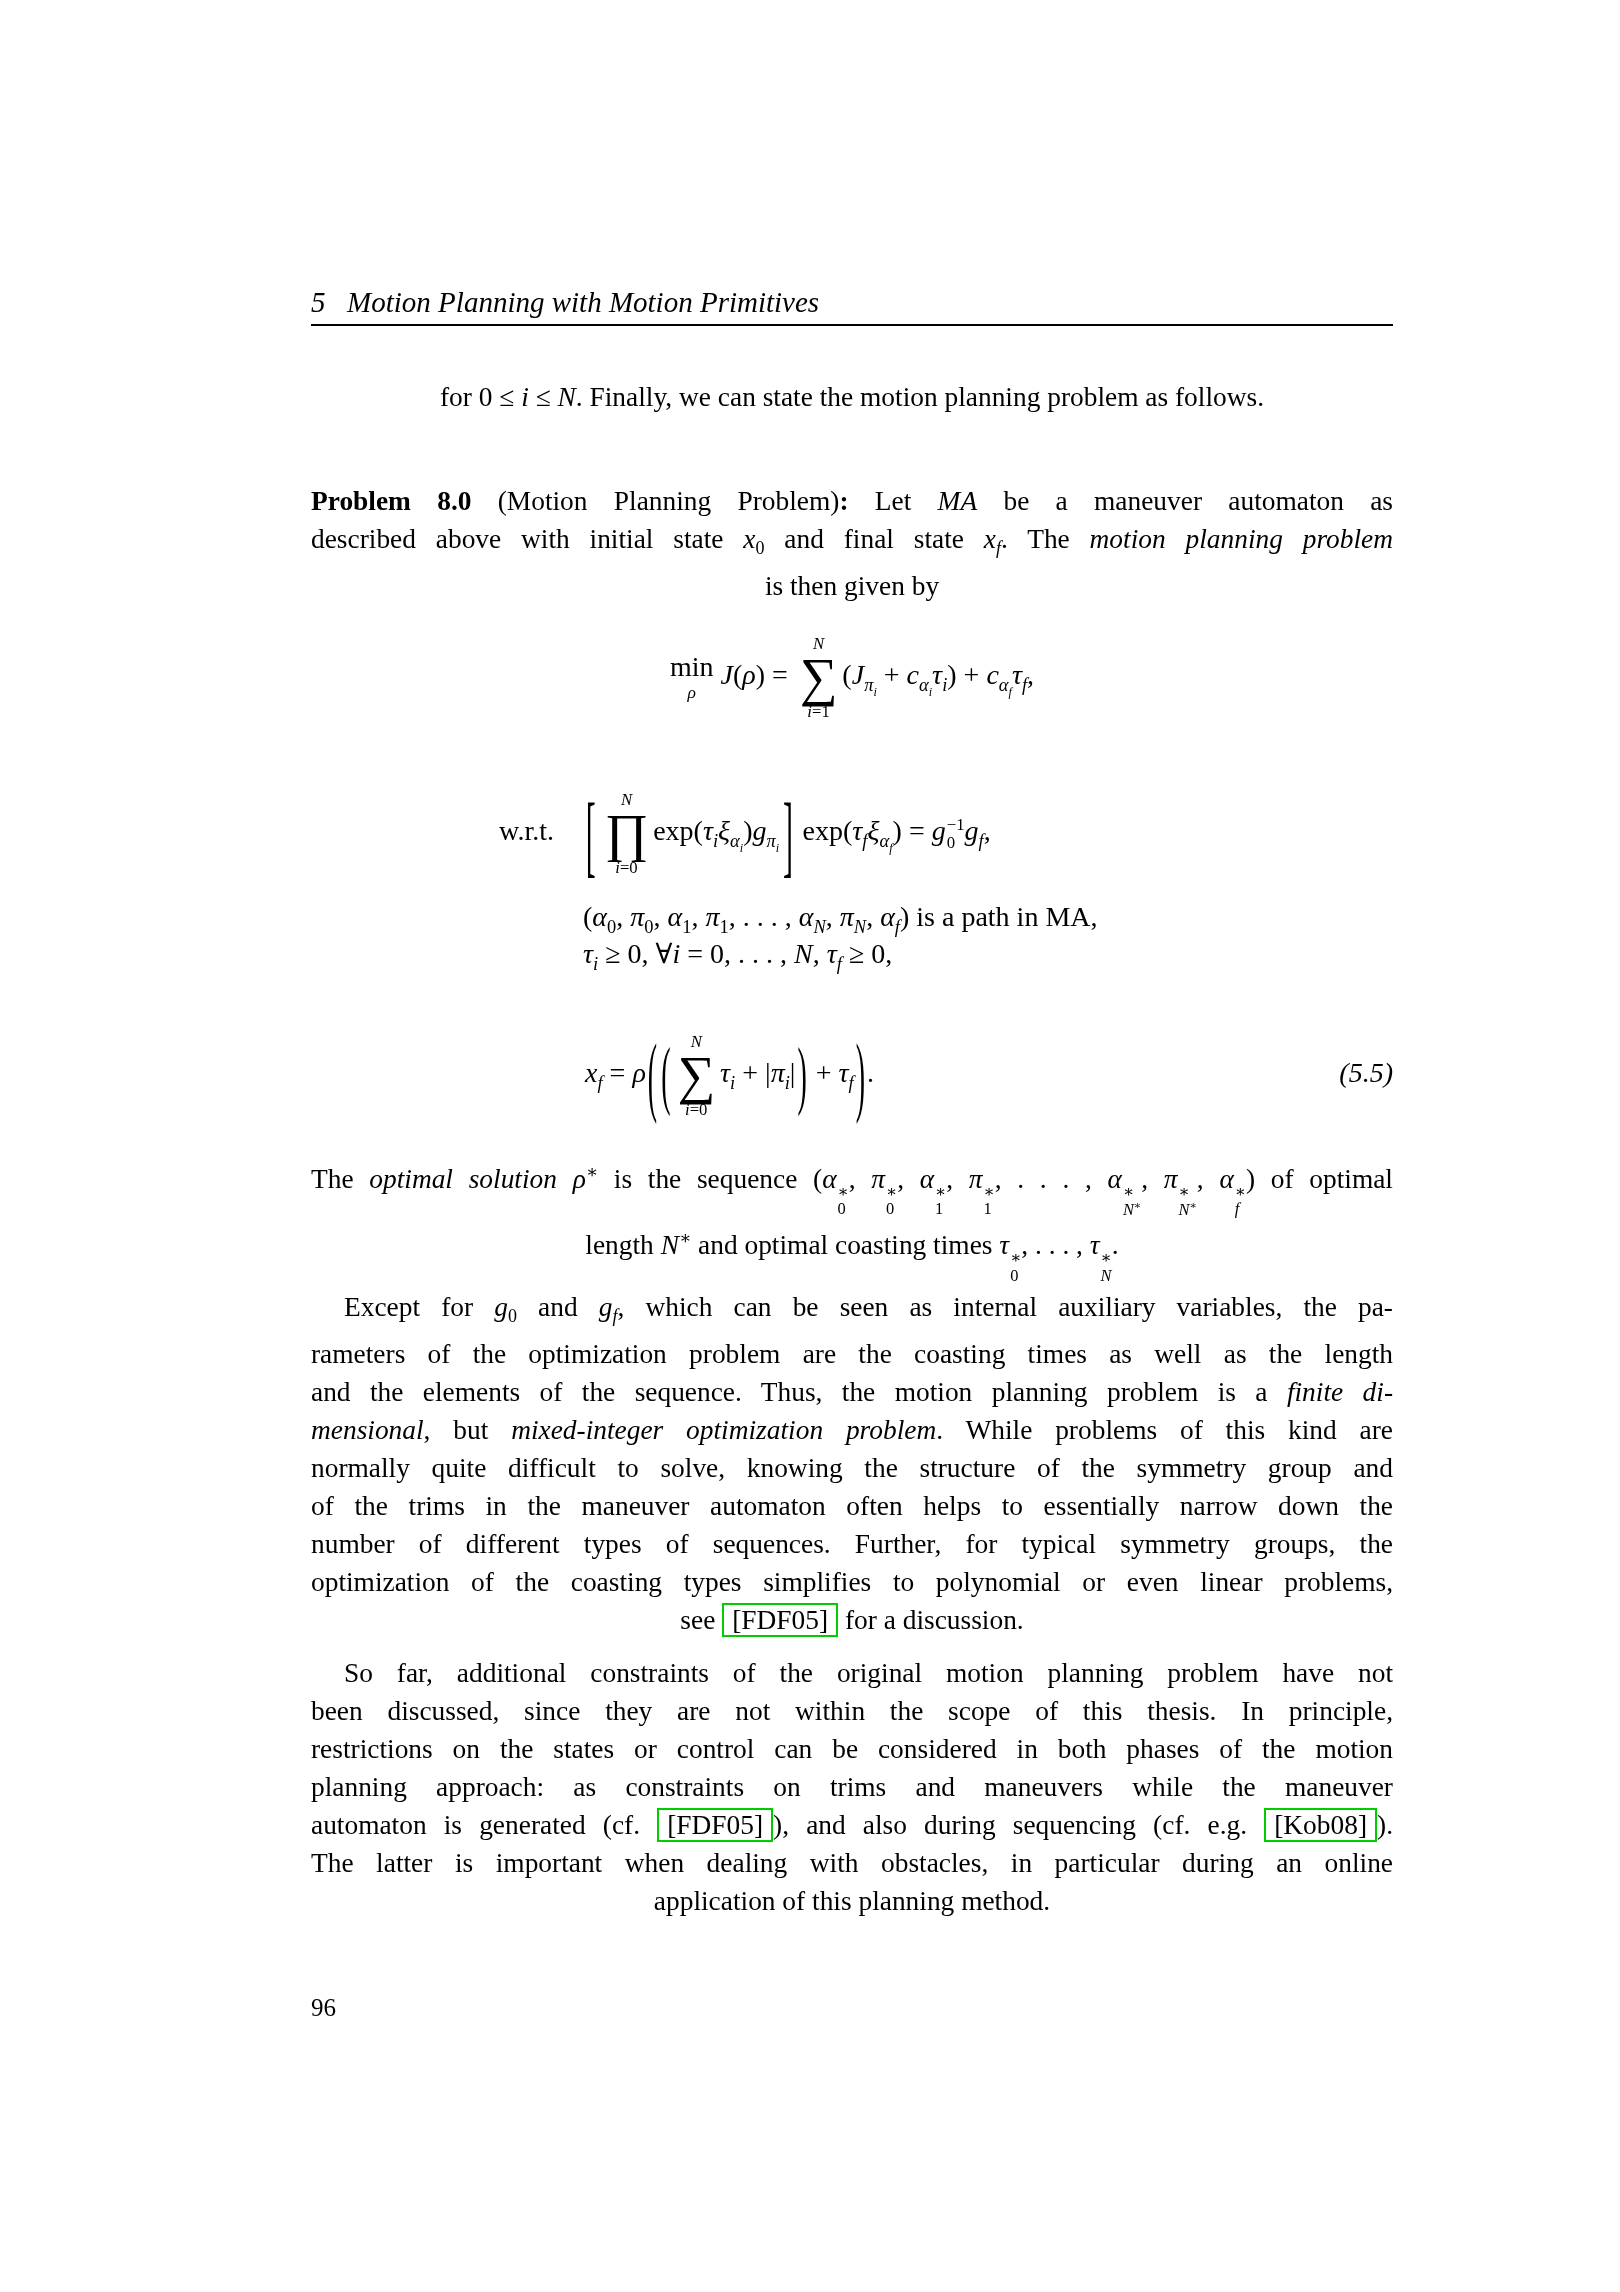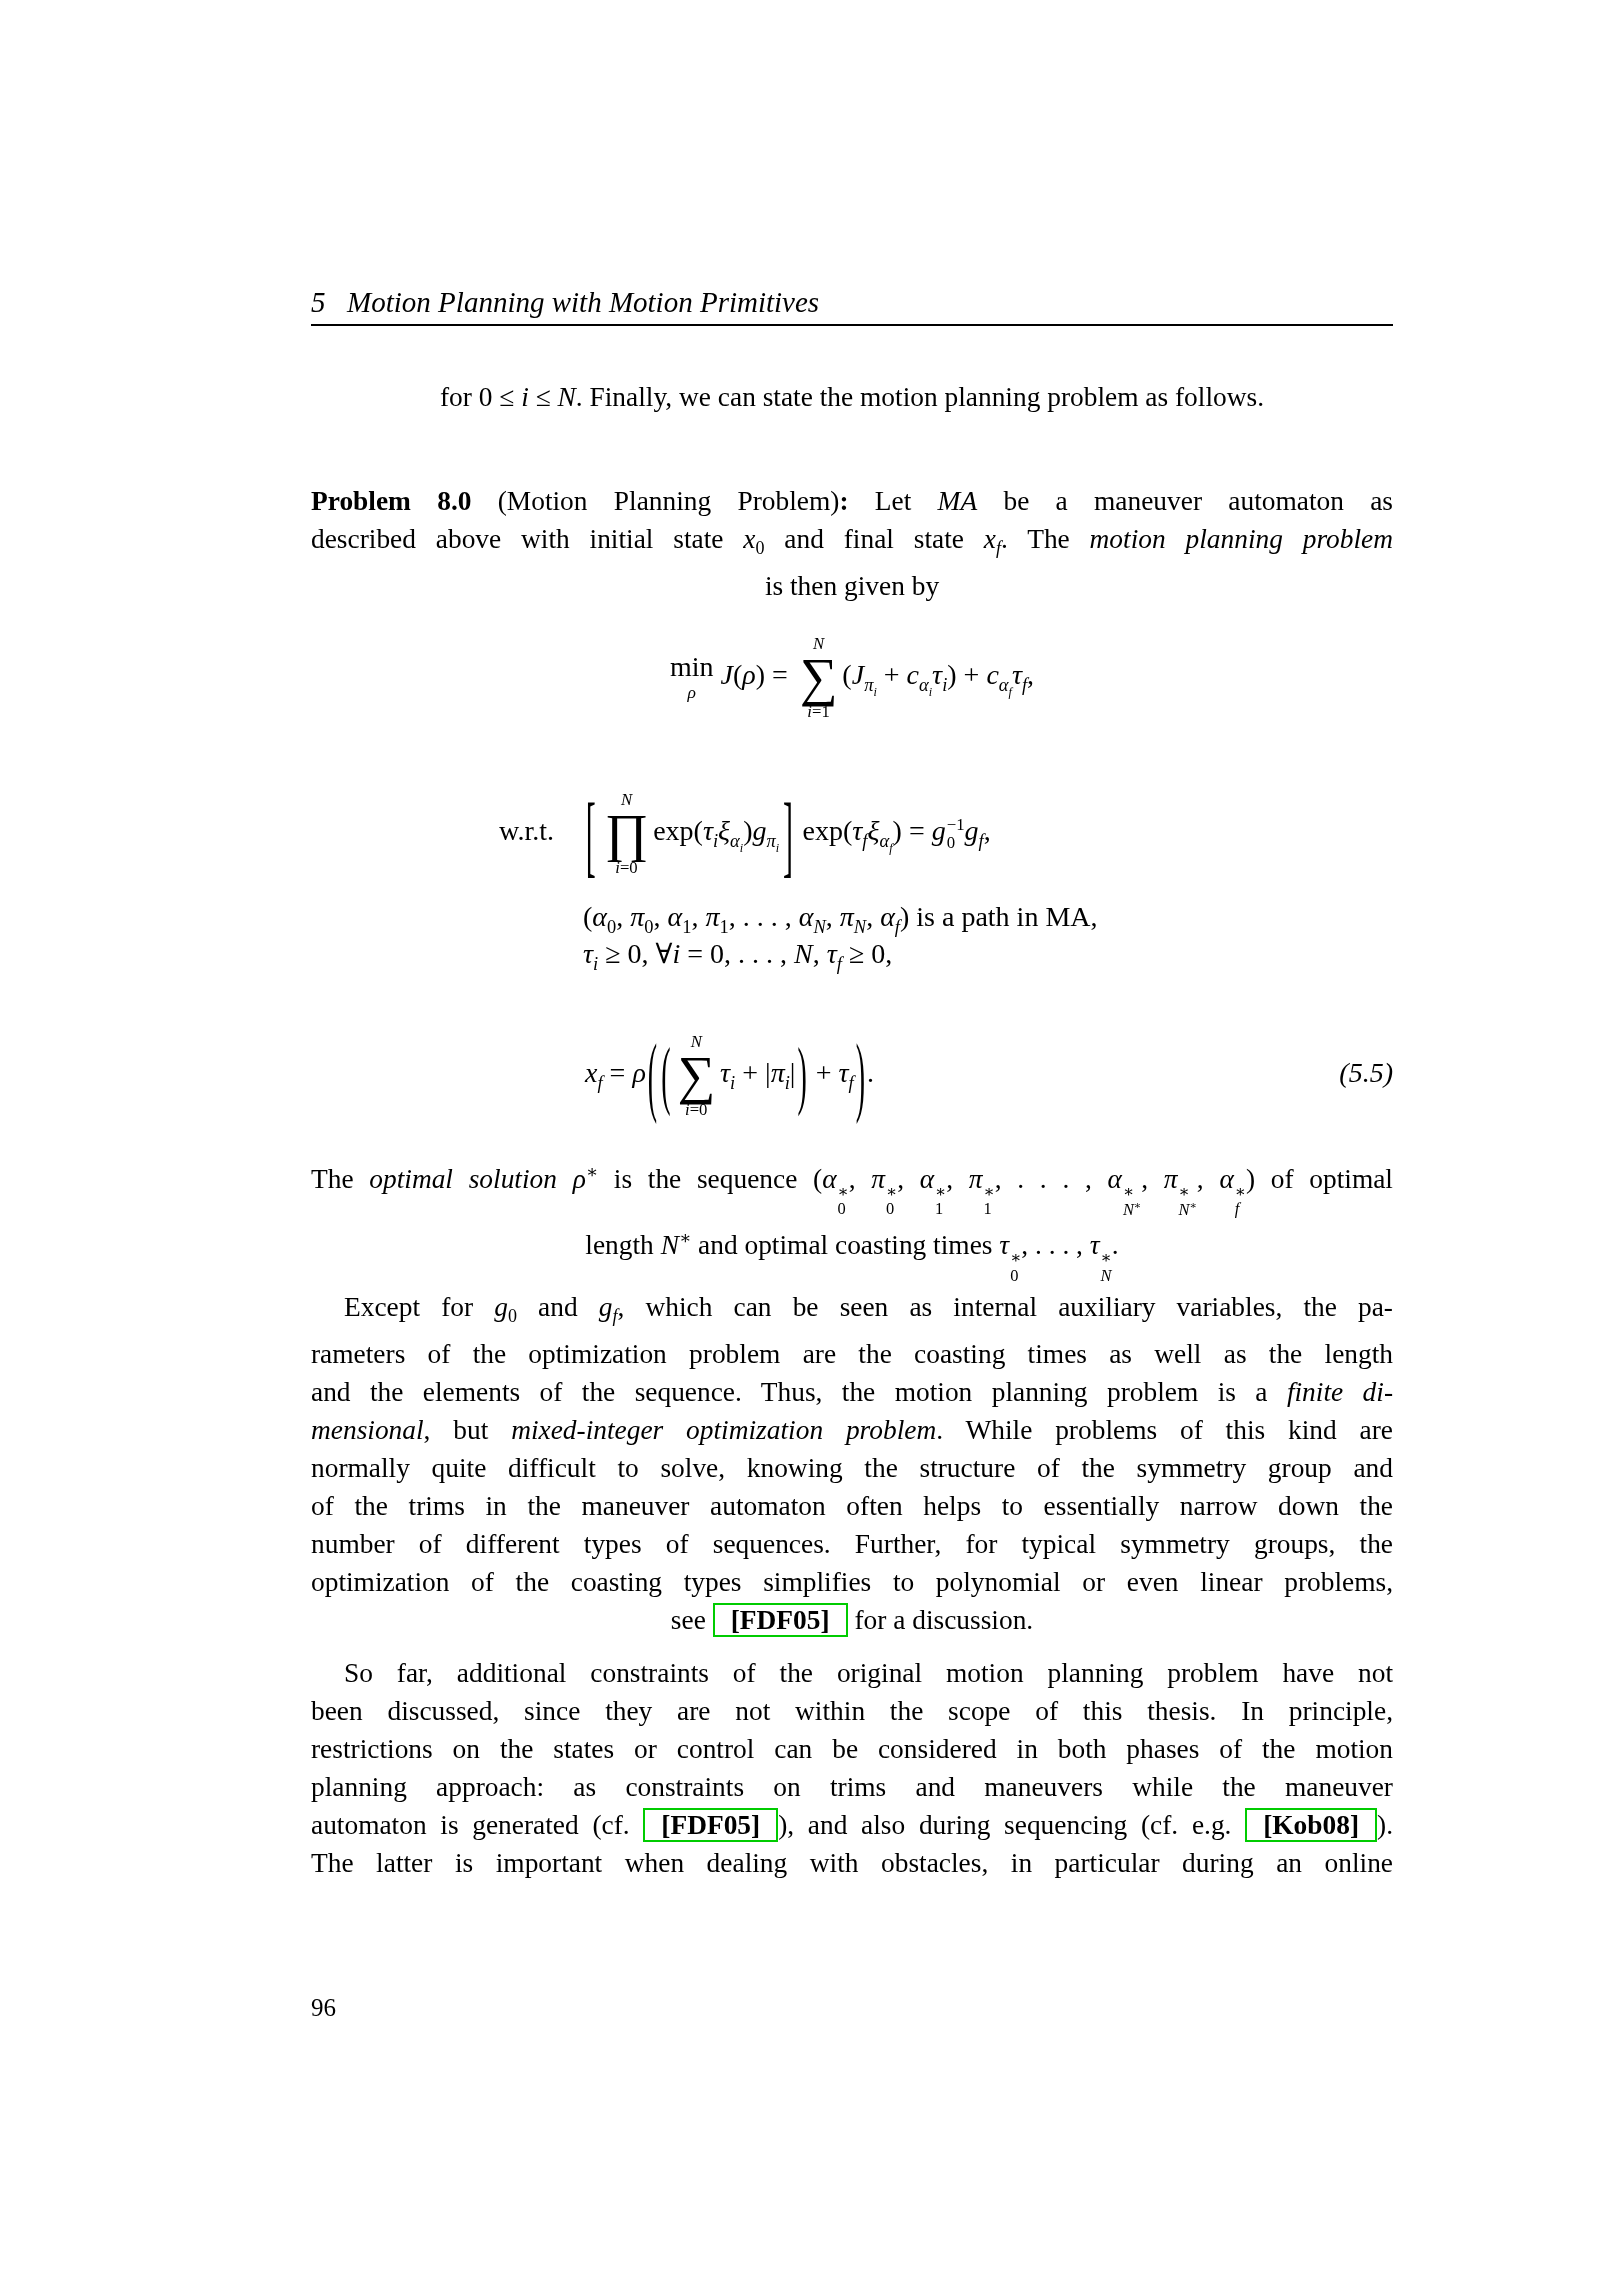--- a/index.html
+++ b/index.html
@@ -44,21 +44,21 @@
   .bigop{display:inline-flex;flex-direction:column;align-items:center;
       vertical-align:middle;line-height:1;margin:0 4.9px;}
   .bigop .sym{font-size:53px;line-height:0.92;}
   .bigop .lim{font-size:16.7px;line-height:1.15;}
   .sp,.tallbr{display:inline-block;vertical-align:middle;transform-origin:50% 50%;}
   .b32{font-size:30px;transform:scaleY(3.05);margin:0 3.9px;}
   .s28{transform:scaleY(2.7);margin:0 2px;}
   .s33{transform:scaleY(3.2);margin:0 2px;}
 
   
-  .cite{border:2px solid var(--cite,#00cc00);padding:0 16px;font-weight:bold;}
+  .cite{border:2px solid var(--cite,#00cc00);padding:0 8px;}
 
   
   .p-intro{top:378px;}
   .p-problem{top:482px;}
   .p-optimal{top:1153px;}
   .p-except{top:1288px;}
   .p-sofar{top:1654px;}
   .page-number{position:absolute;left:0;top:1994px;font-size:25px;}
 </style>
 </head>
@@ -157,18 +157,19 @@
         <div class="tline last">see <span class="cite">[FDF05]</span> for a discussion.</div>
       </div>
 
     <div class="para p-sofar">
         <div class="tline"><span class="ind"></span>So far, additional constraints of the original motion planning problem have not</div>
         <div class="tline">been discussed, since they are not within the scope of this thesis.  In principle,</div>
         <div class="tline">restrictions on the states or control can be considered in both phases of the motion</div>
         <div class="tline">planning approach:  as constraints on trims and maneuvers while the maneuver</div>
         <div class="tline">automaton is generated (cf. <span class="cite">[FDF05]</span>), and also during sequencing (cf. e.g. <span class="cite">[Kob08]</span>).</div>
         <div class="tline">The latter is important when dealing with obstacles, in particular during an online</div>
+        <div class="tline last">application of this planning method.</div>
       </div>
 
     <div class="page-number">96</div>
   </div>
 </div>
 
 
 </body></html>

